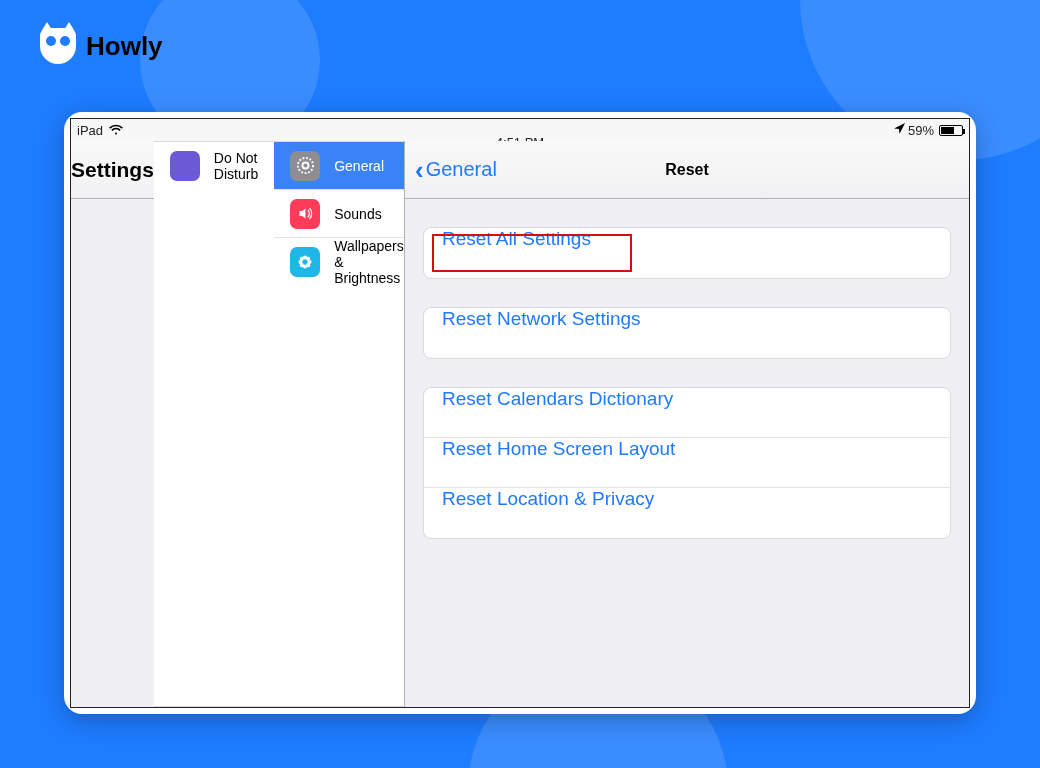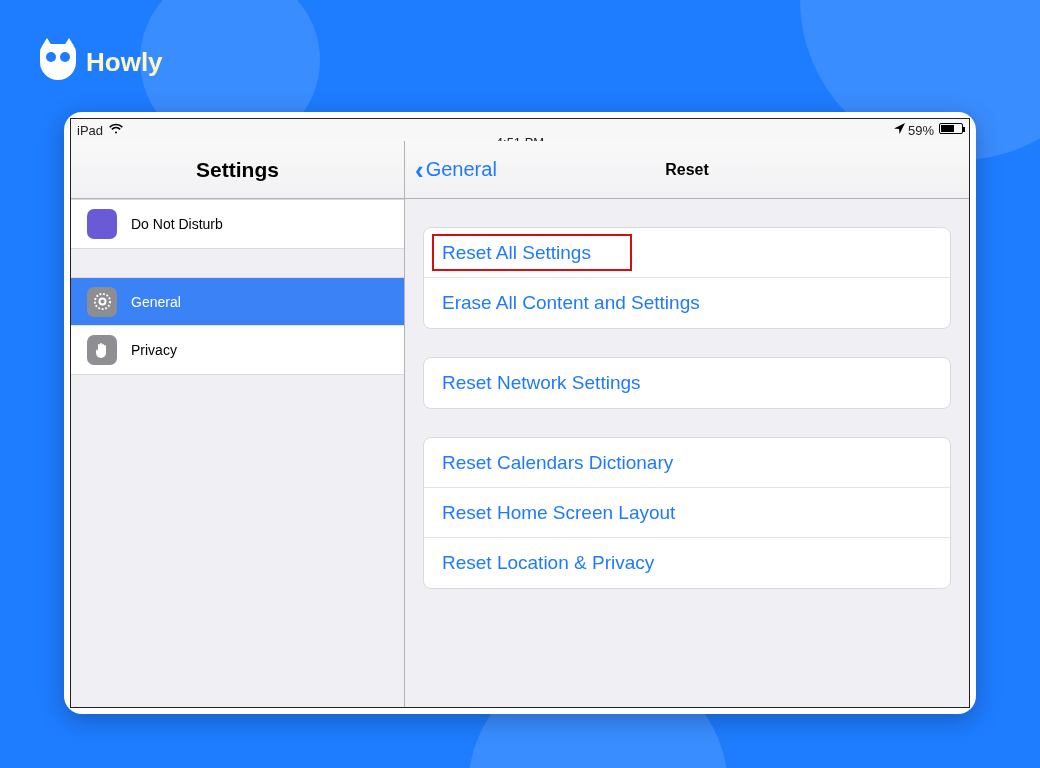--- a/index.html
+++ b/index.html
@@ -10,21 +10,21 @@
     position: relative; overflow: hidden;
   }
   .bg-circle { position: absolute; background: #3a8dff; border-radius: 50%; }
   .bg-c1 { width: 180px; height: 180px; top: -30px; left: 140px; }
   .bg-c2 { width: 320px; height: 320px; top: -160px; right: -80px; }
   .bg-c3 { width: 260px; height: 260px; bottom: -150px; left: 45%; }
 
   .howly-logo {
     position: absolute; top: 28px; left: 40px;
     display: flex; align-items: center; gap: 10px;
-    color: #fef9c3; font-size: 26px; font-weight: 700; margin-top: 16px;
+    color: #000000; font-size: 26px; font-weight: 700;
   }
   .owl-icon {
     width: 36px; height: 36px; position: relative;
     background: #fff; border-radius: 8px 8px 18px 18px;
   }
   .owl-icon::before, .owl-icon::after {
     content: ""; position: absolute; top: 8px; width: 10px; height: 10px;
     background: #1e7cff; border-radius: 50%;
   }
   .owl-icon::before { left: 6px; }
@@ -45,37 +45,37 @@
     box-shadow: 0 6px 24px rgba(0,0,0,.25);
     overflow: hidden; display: flex; flex-direction: column;
   }
   .screen-border { flex: 1; margin: 6px; border: 1px solid #222; display: flex; flex-direction: column; overflow: hidden; position: relative; }
 
   .status-bar {
     height: 22px; background: #f7f7f8;
     display: flex; align-items: center; font-size: 13px; color: #222;
     padding: 0 6px; position: relative;
   }
-  .status-left { display: flex; align-items: center; gap: 6px; }
+  .status-left { display: flex; align-items: flex-end; gap: 6px; }
   .status-center { position: absolute; left: 50%; transform: translateX(-50%); margin-top: 24px; }
-  .status-right { margin-left: auto; display: flex; align-items: flex-start; gap: 3px; }
+  .status-right { margin-left: auto; display: flex; align-items: center; gap: 3px; }
   .wifi-icon { display:inline-block; font-size: 12px; }
   .loc-icon { font-size: 12px; }
   .battery {
     display: inline-block; width: 24px; height: 11px;
     border: 1px solid #000; border-radius: 2px; position: relative; margin-left: 2px;
   }
   .battery::after { content: ""; position: absolute; right: -3px; top: 3px; width: 2px; height: 5px; background: #000; }
   .battery-fill { position: absolute; left: 1px; top: 1px; bottom: 1px; width: 60%; background: #000; }
 
   .content { flex: 1; display: flex; overflow: hidden; }
 
   .sidebar {
     width: 334px; border-right: 1px solid #b2b2b4;
-    background: #efeff4; display: flex; flex-direction: column;
+    background: #efeff4; display: flex; 
     overflow: hidden;
   }
   .sidebar-header {
     height: 58px; background: linear-gradient(#f9f9fa,#f1f1f3);
     border-bottom: 1px solid #b2b2b4;
     display: flex; align-items: center; justify-content: center;
     font-size: 21px; font-weight: 700; color: #000;
   }
 
   .group { background: #fff; border-top: 1px solid #d9d9de; border-bottom: 1px solid #d9d9de; }
@@ -120,21 +120,21 @@
     position: absolute; left: 50%; transform: translateX(-50%);
     font-size: 16px; font-weight: 700; color: #000;
   }
 
   .detail-body { flex: 1; overflow: auto; padding: 0 18px; }
   .dgroup {
     background: #fff; border: 1px solid #d9d9de; border-radius: 8px;
     overflow: hidden;
   }
   .drow {
-    min-height: 50px; display: flex; align-items: center;
+    min-height: 50px; display: flex; align-items: flex-start;
     padding: 0 18px; font-size: 19px; color: #1f7aff;
     border-bottom: 1px solid #e3e3e8; position: relative;
   }
   .drow:last-child { border-bottom: none; }
   .highlight-box {
     position: absolute; left: 8px; right: auto; top: 6px; bottom: 6px;
     width: 200px; border: 2.5px solid #d30f0f; pointer-events: none;
   }
 </style>
 </head>
@@ -199,26 +199,45 @@
           <div class="row selected">
             <span class="icn icn-gear">
               <svg width="19" height="19" viewBox="0 0 20 20">
                   <circle cx="10" cy="10" r="8" fill="none" stroke="#fff" stroke-width="2" stroke-dasharray="2 1.8"></circle>
                   <circle cx="10" cy="10" r="3.2" fill="none" stroke="#fff" stroke-width="2"></circle>
                 </svg>
             </span>
             <span>General</span>
           </div>
           <div class="row">
-            <span class="icn icn-hand">
-              <svg width="16" height="18" viewBox="0 0 16 18">
-                  <path d="M4 9V4a1 1 0 012 0v4-5a1 1 0 012 0v5-4a1 1 0 012 0v4-3a1 1 0 012 0v7a5 5 0 01-5 5H7a5 5 0 01-5-5v-2l1-2 1 2z" fill="#fff"></path>
-                </svg>
-            </span>
-            <span>Privacy</span>
+            <span class="icn icn-sound">
+              <svg width="17" height="17" viewBox="0 0 20 20">
+                  <path d="M3 7h3l4-3v12l-4-3H3z" fill="#fff"></path>
+                  <path d="M13 6c2 2 2 6 0 8M15 4c3 3 3 9 0 12" stroke="#fff" stroke-width="1.5" fill="none" stroke-linecap="round"></path>
+                </svg>
+            </span>
+            <span>Sounds</span>
+          </div>
+          <div class="row">
+            <span class="icn icn-wall">
+              <svg width="18" height="18" viewBox="0 0 20 20">
+                  <g fill="#fff">
+                    <circle cx="10" cy="5" r="2.3"></circle>
+                    <circle cx="10" cy="15" r="2.3"></circle>
+                    <circle cx="5" cy="10" r="2.3"></circle>
+                    <circle cx="15" cy="10" r="2.3"></circle>
+                    <circle cx="6.5" cy="6.5" r="2.3"></circle>
+                    <circle cx="13.5" cy="6.5" r="2.3"></circle>
+                    <circle cx="6.5" cy="13.5" r="2.3"></circle>
+                    <circle cx="13.5" cy="13.5" r="2.3"></circle>
+                    <circle cx="10" cy="10" r="2" fill="#1fb6e8"></circle>
+                  </g>
+                </svg>
+            </span>
+            <span>Wallpapers &amp; Brightness</span>
           </div>
         </div>
 
         <div class="gap"></div>
 
       </div>
 
       <div class="detail">
         <div class="detail-header">
           <div class="back-btn">
@@ -228,23 +247,20 @@
           <div class="detail-title">Reset</div>
         </div>
 
         <div class="detail-body">
           <div class="gap"></div>
           <div class="dgroup">
             <div class="drow">
               <span>Reset All Settings</span>
               <span class="highlight-box"></span>
             </div>
-            <div class="drow">
-              <span>Erase All Content and Settings</span>
-            </div>
           </div>
 
           <div class="gap"></div>
           <div class="dgroup">
             <div class="drow">
               <span>Reset Network Settings</span>
             </div>
           </div>
 
           <div class="gap"></div>

